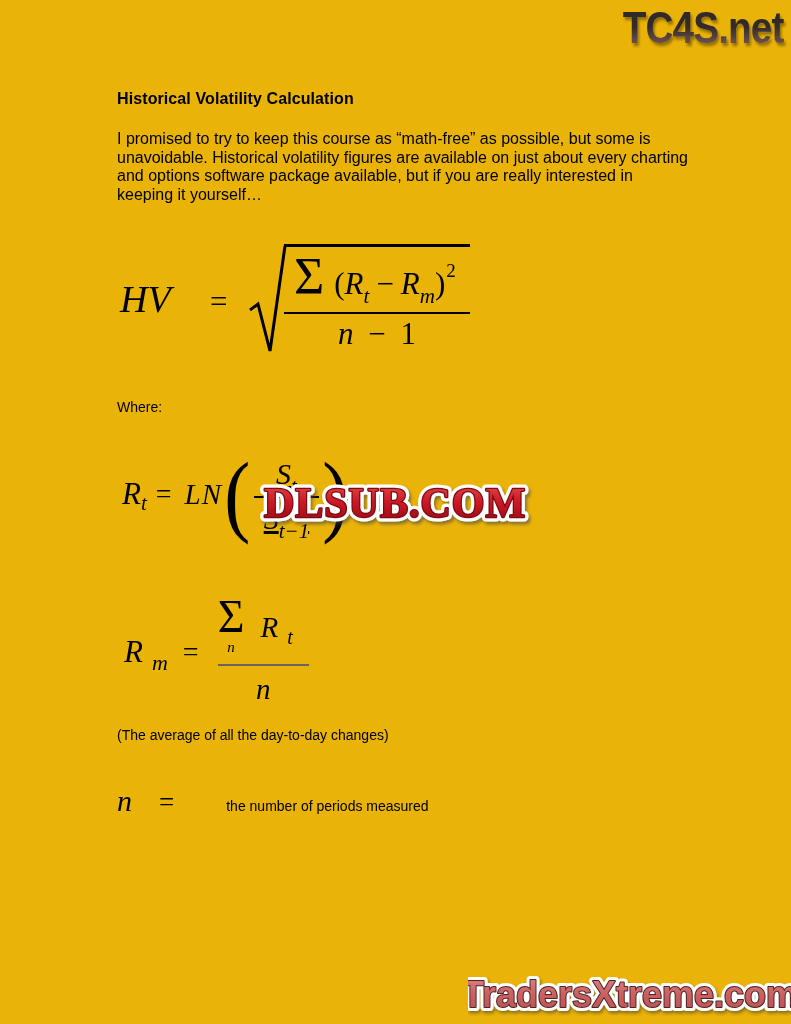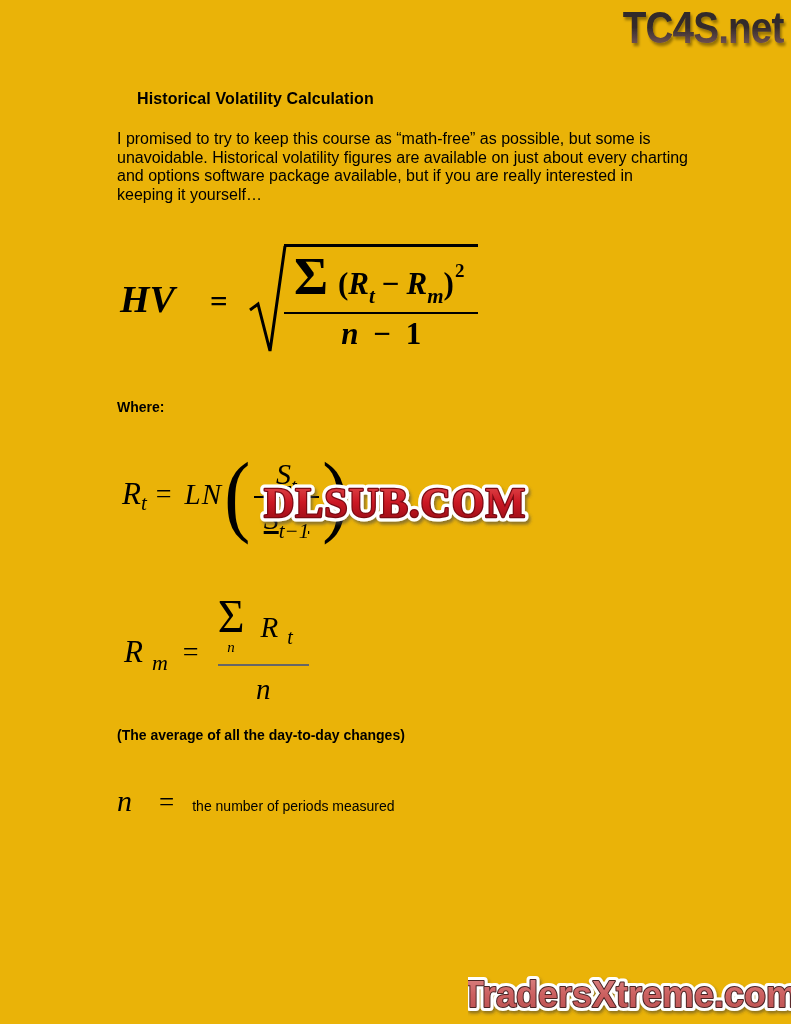--- a/index.html
+++ b/index.html
@@ -1,36 +1,36 @@
 <!DOCTYPE html>
 <html><head>
 <meta charset="utf-8">
 <style>
   html,body{margin:0;padding:0;background:#fff;}
   .page{position:relative;width:791px;height:1024px;background:#eab308;overflow:hidden;
         font-family:"Liberation Sans", sans-serif;color:#000;}
   .abs{position:absolute;}
 
   
-  .heading{left:117px;top:90px;font-size:16px;font-weight:bold;letter-spacing:.1px;margin-left:20px;}
+  .heading{left:117px;top:90px;font-size:16px;font-weight:bold;letter-spacing:.1px;}
   .intro{left:117px;top:130px;font-size:16px;line-height:18.6px;}
   .intro div{white-space:nowrap;}
-  .plain{font-size:14px;font-weight:bold;}
+  .plain{font-size:14px;}
   .where{left:117px;top:399px;}
   .cap1{left:117px;top:554px;}
   .cap2{left:117px;top:727px;}
 
   
   .math{font-family:"Liberation Serif", serif;}
   .it{font-style:italic;}
   .frac{display:inline-flex;flex-direction:column;align-items:center;}
   .frac-line{align-self:stretch;height:0;border-top:2.5px solid #000;}
 
   
-  .f-hv{left:120px;top:244px;width:420px;height:120px;font-weight:bold;}
+  .f-hv{left:120px;top:244px;width:420px;height:120px;}
   .hv-lhs{position:absolute;left:0;top:33px;font-size:38px;}
   .hv-eq{position:absolute;left:90px;top:40px;font-size:31px;}
   .hv-radical{position:absolute;left:127px;top:0;}
   .hv-frac{position:absolute;left:164px;top:0;}
   .hv-vinculum{border-top:3px solid #000;}
   .hv-num{display:flex;align-items:baseline;padding:9px 14px 10px 10px;font-size:31px;}
   .hv-sigma{font-size:52px;line-height:.8;margin-right:10px;}
   .sub{font-size:21px;position:relative;top:9px;}
   .sup2{font-size:19px;position:relative;top:-17px;margin-left:1px;}
   .hv-den{font-size:31px;padding-top:2px;}
@@ -57,21 +57,21 @@
   .rm-sigma-sub{font-size:15px;margin-top:3px;}
   .rm-rt{margin:14px 0 0 16px;font-size:29px;}
   .rm-rt .sub{font-size:20px;top:7px;margin-left:9px;}
   .rm-line{border-top:2px solid #666;}
   .rm-den{font-size:29px;padding-top:7px;}
 
   
   .f-n{left:117px;top:784px;display:flex;align-items:baseline;}
   .n-lhs{font-size:30px;}
   .n-eq{font-size:27px;margin-left:27px;}
-  .n-text{font-family:"Liberation Sans", sans-serif;font-size:14px;margin-left:18px;}
+  .n-text{font-family:"Liberation Sans", sans-serif;font-size:14px;margin-left:52px;}
 
   
   .tc4s{left:584px;top:0;}
   .dlsub{left:244px;top:471px;z-index:5;}
   .tx{left:468px;top:966px;}
   svg text{font-family:"Liberation Sans", sans-serif;}
   svg .serif-logo{font-family:"Liberation Serif", serif;}
 </style>
 </head>
 <body>

